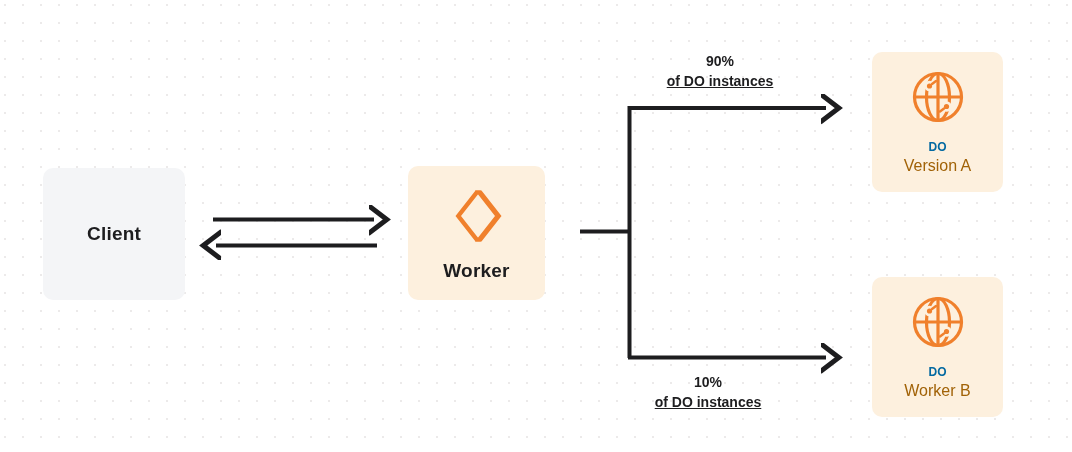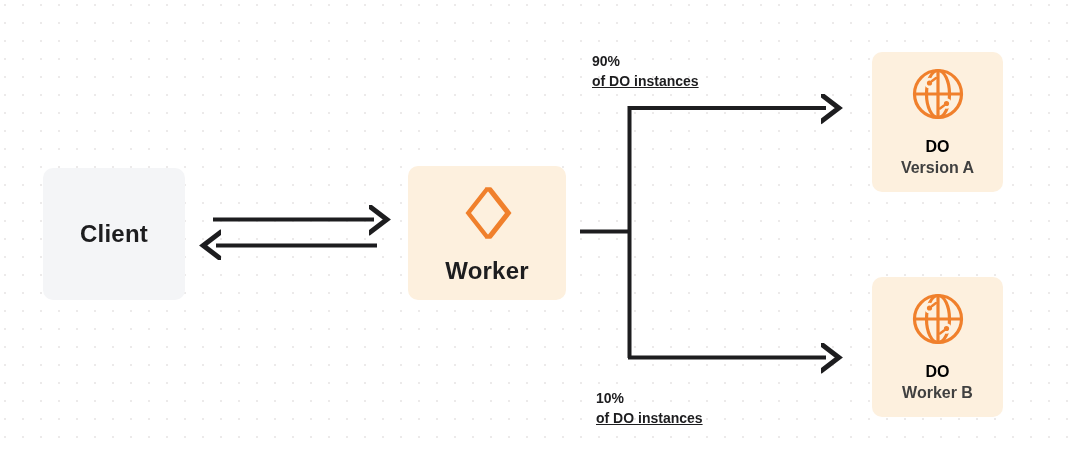--- a/index.html
+++ b/index.html
@@ -32,56 +32,56 @@
   .node-client {
     left: 43px;
     top: 168px;
     width: 142px;
     height: 132px;
     background: #f4f5f7;
   }
   .node-worker {
     left: 408px;
     top: 166px;
-    width: 158px;
+    width: 137px;
     height: 134px;
     background: #fdf0de;
   }
   .node-do-a {
     left: 872px;
     top: 52px;
     width: 131px;
     height: 140px;
     background: #fdf0de;
   }
   .node-do-b {
     left: 872px;
     top: 277px;
     width: 131px;
     height: 140px;
     background: #fdf0de;
   }
 
   .node-title {
-    font-size: 24px;
+    font-size: 19px;
     font-weight: bold;
     color: #1d1d1f;
     letter-spacing: 0.2px;
     line-height: 1.2;
   }
   .node-title-small {
-    font-size: 16px;
+    font-size: 12px;
     font-weight: bold;
-    color: #000000;
+    color: #0369a1;
     line-height: 1.25;
   }
   .node-sub {
     font-size: 16px;
-    font-weight: bold;
-    color: #404040;
+    font-weight: normal;
+    color: #a16207;
     line-height: 1.3;
     margin-top: 1px;
   }
 
   .icon-wrap {
     display: block;
     line-height: 0;
   }
   .worker-icon-wrap { margin-bottom: 12px; }
   .globe-icon-wrap  { margin-bottom: 14px; }
@@ -93,40 +93,39 @@
     top: 0;
     width: 1072px;
     height: 452px;
     pointer-events: none;
     overflow: visible;
   }
 
   
   .edge-label {
     position: absolute;
-    text-align: left;
+    text-align: center;
     font-size: 14px;
     font-weight: bold;
     color: #1d1d1f;
     line-height: 1.45;
     white-space: nowrap;
   }
   .edge-label .pct { display: block; }
   .edge-label .sub { display: block; text-decoration: underline; }
 
   .label-top {
     left: 592px;
     top: 51px;
     width: 256px;
   }
   .label-bottom {
-    left: 596px;
+    left: 580px;
     top: 372px;
     width: 256px;
-    margin-top: 16px;
   }
 </style>
 </head>
 <body>
 
 <div id="canvas">
 
   <svg class="conn-svg" viewBox="0 0 1072 452" xmlns="http://www.w3.org/2000/svg">
     <defs>
       <marker id="arrow-right" markerWidth="9" markerHeight="9" refX="1.2" refY="3.6" orient="auto" markerUnits="strokeWidth">

